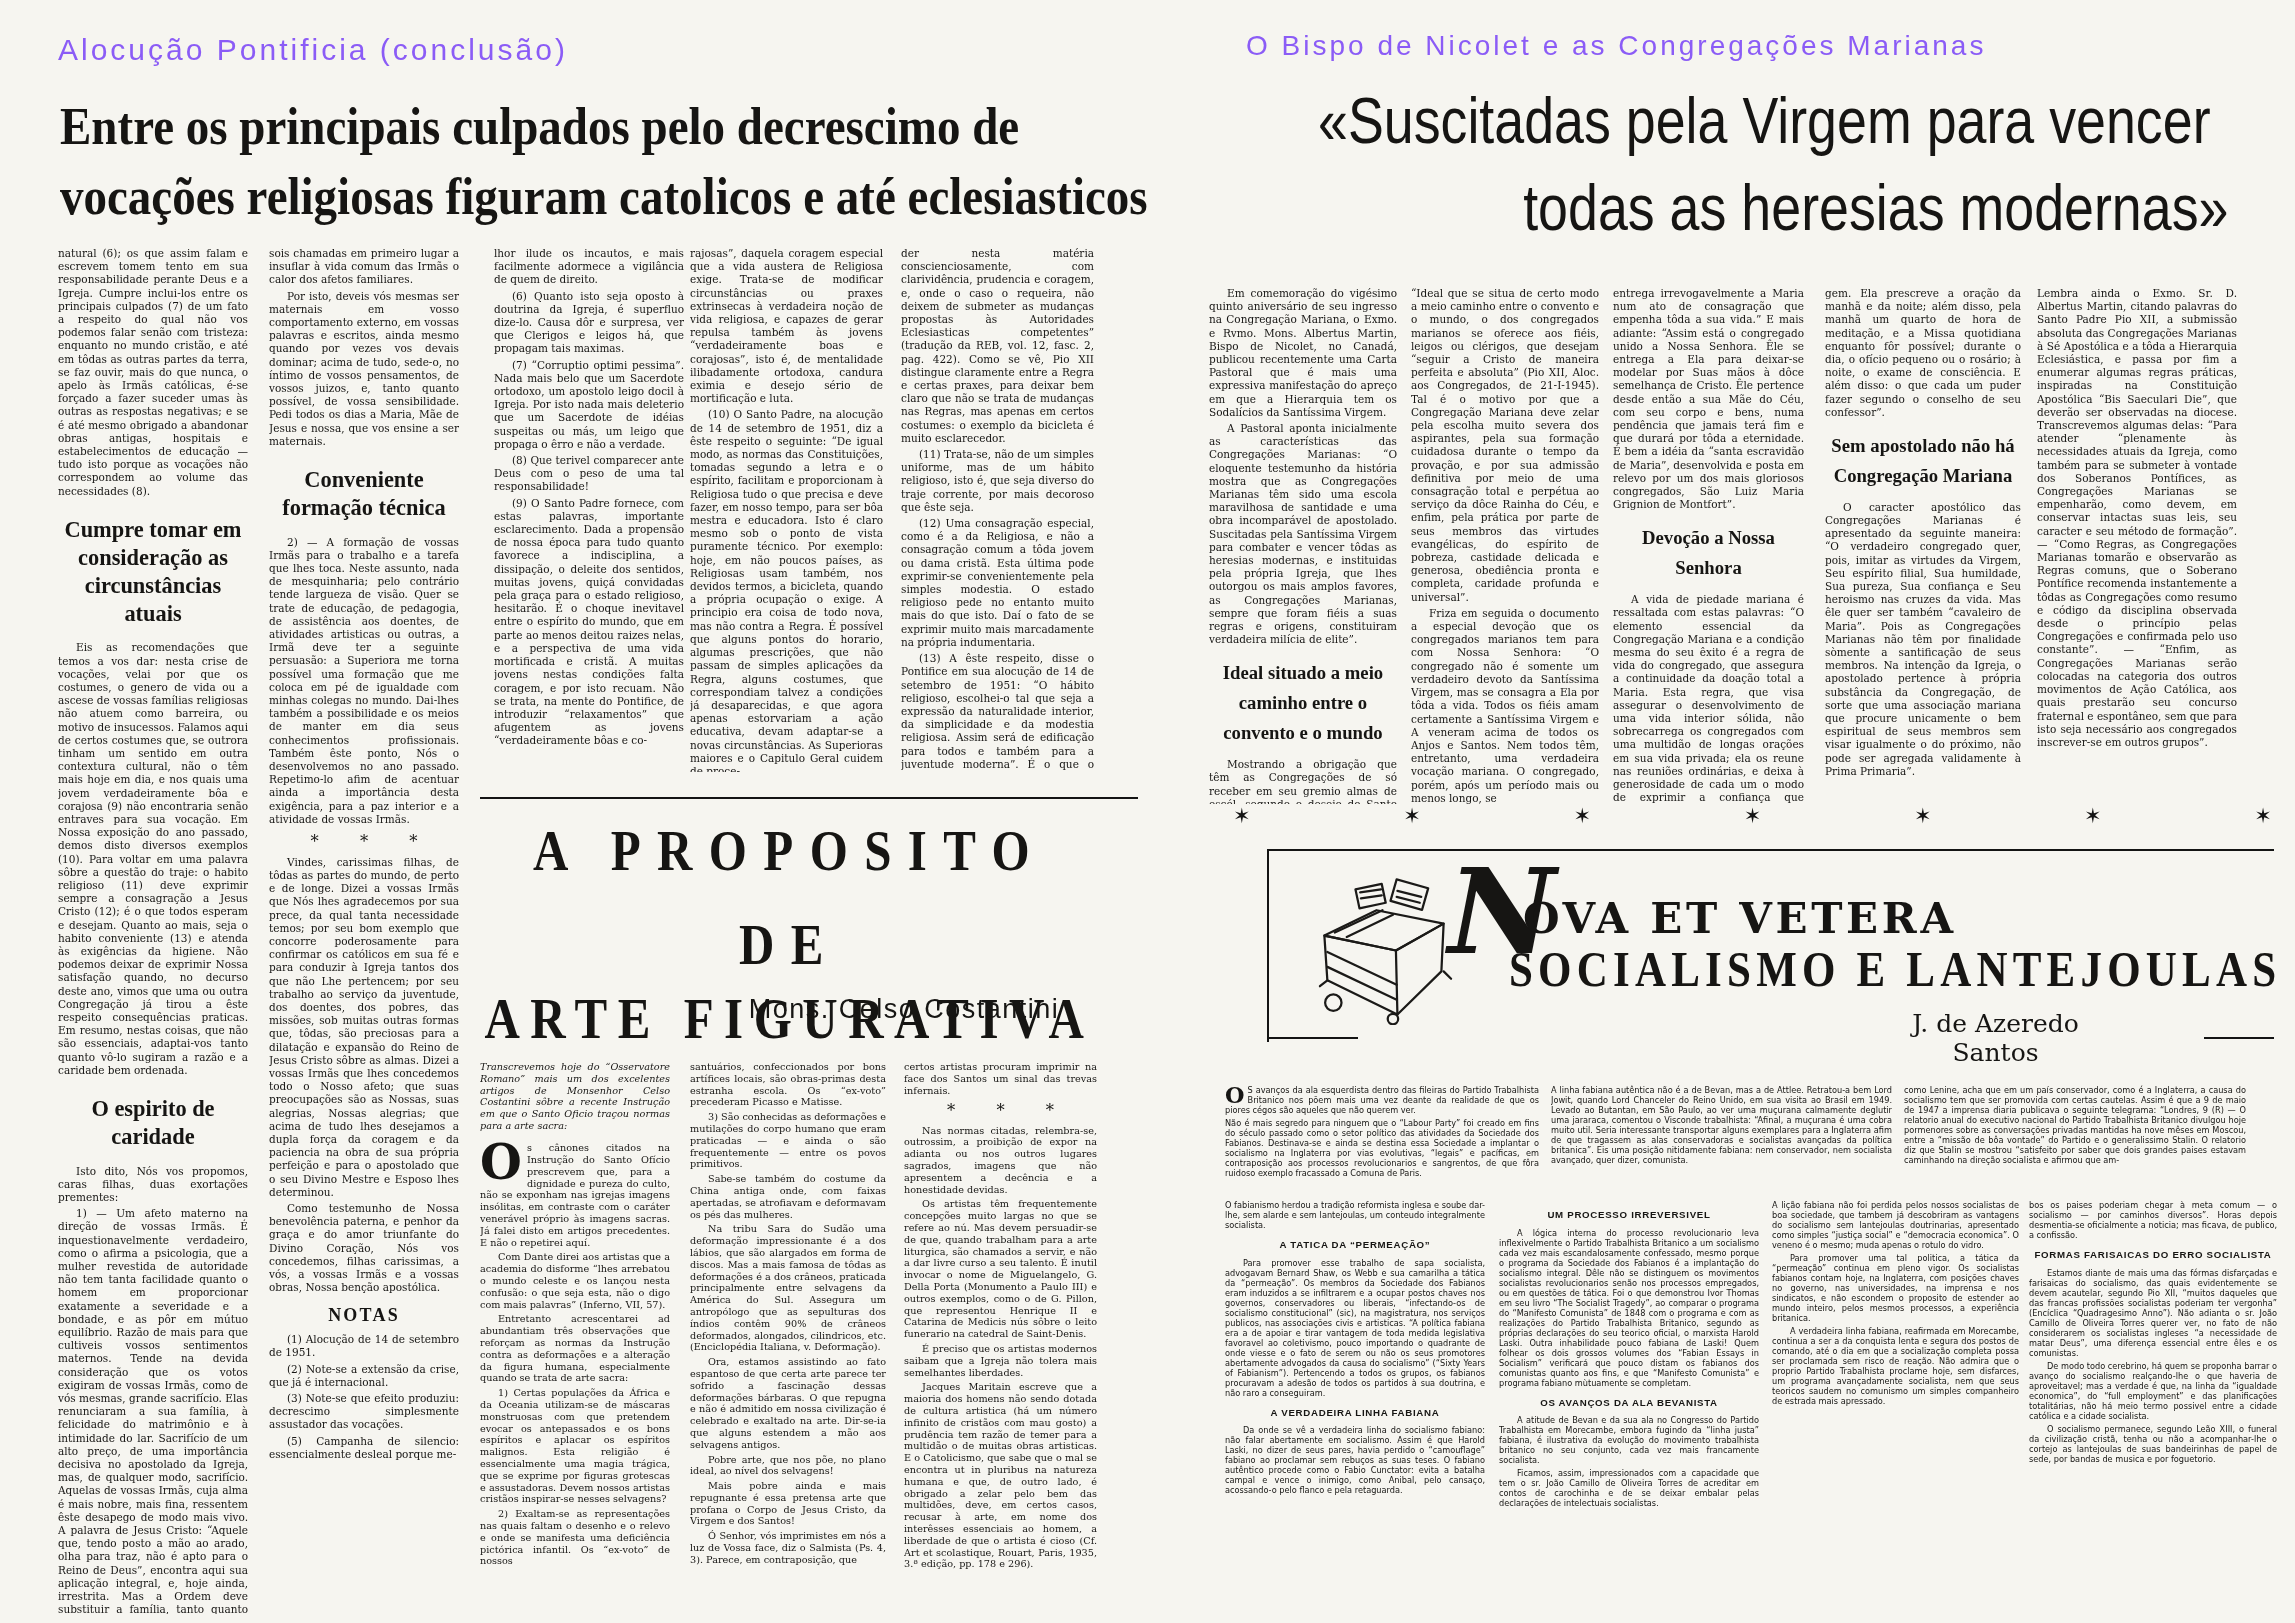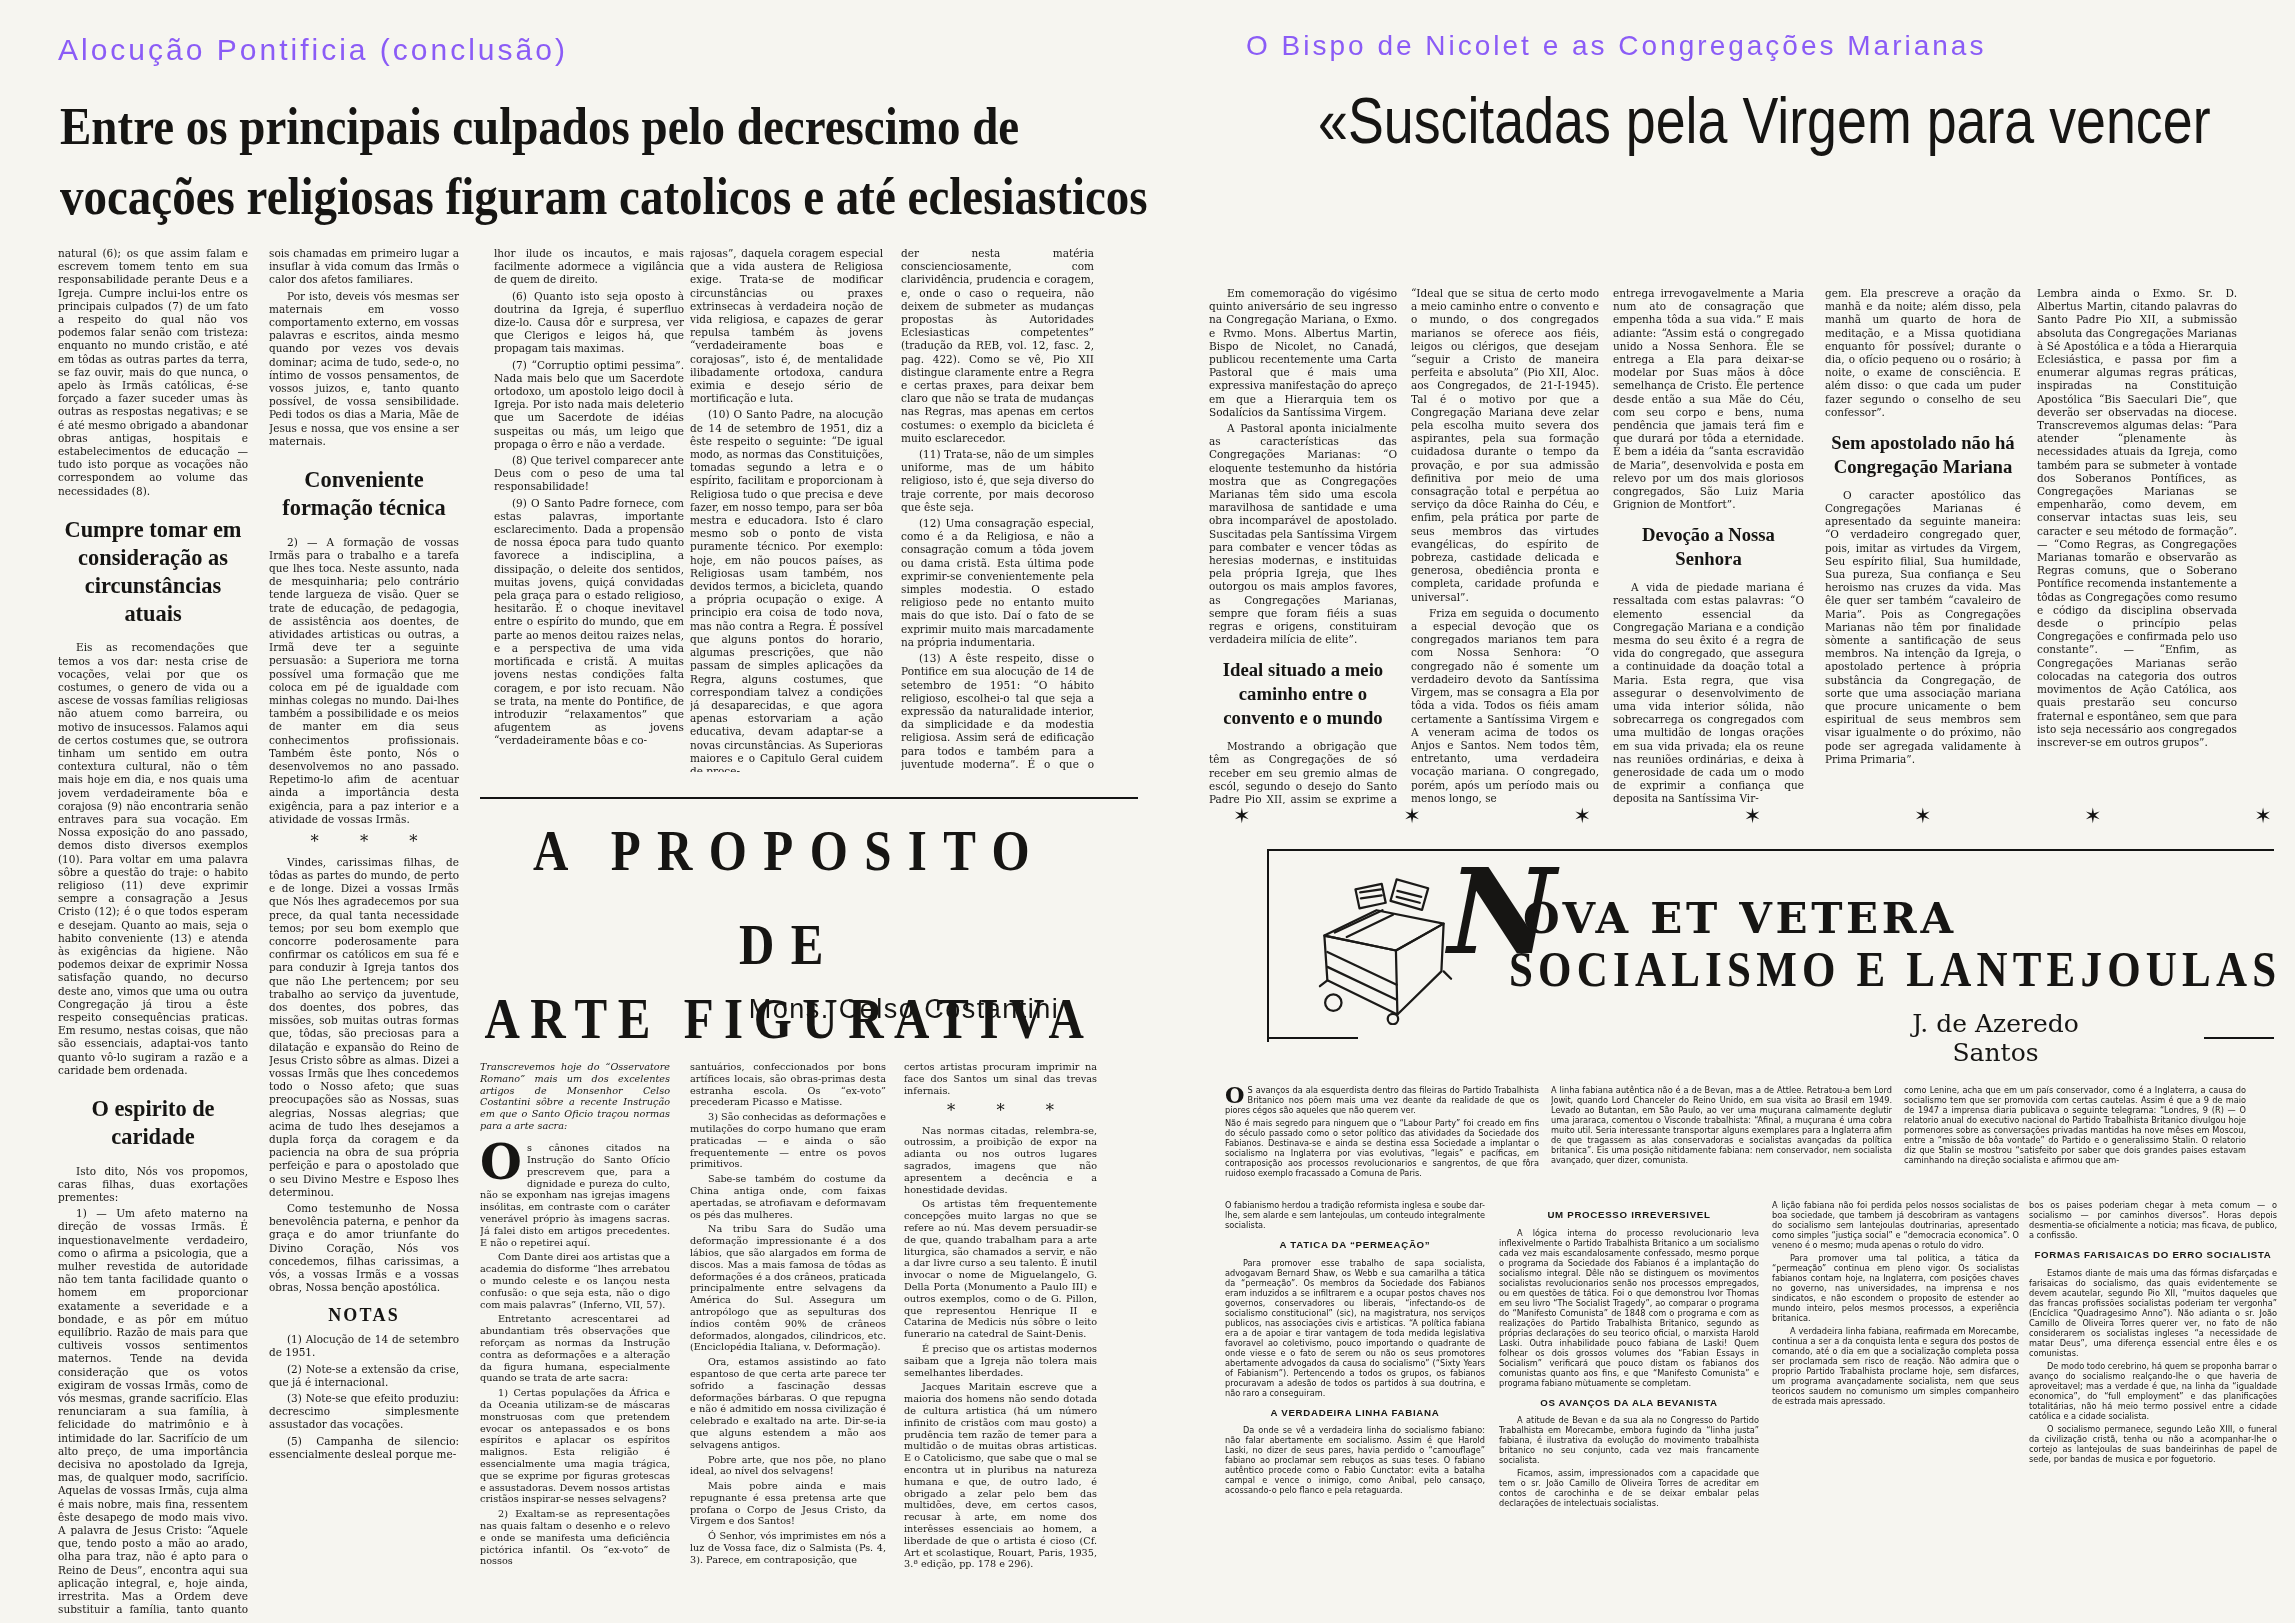--- a/index.html
+++ b/index.html
@@ -22,21 +22,21 @@
   
   .newscol{position:absolute;text-align:justify;overflow:hidden;}
   .c-main{font-size:10.5px;line-height:13.2px;}
   .c-ap{font-size:9.7px;line-height:11.8px;}
   .c-soc{font-size:8.2px;line-height:10px;font-family:"DejaVu Sans", sans-serif;}
   .newscol p{margin:0 0 3px 0;}
   .b-p{text-indent:18px;}
   .b-pc{text-indent:0;}
   .b-intro{font-style:italic;margin-bottom:10.5px !important;}
   .sub{font-family:"Liberation Serif", serif;font-weight:700;text-align:center;font-size:22.4px;line-height:28px;margin:18px 4.5px 13.5px 4.5px;}
-  .c-right .sub{font-size:18.7px;line-height:24px;margin:12px 1.5px 9.7px 1.5px;}
+  .c-right .sub{font-size:18.7px;line-height:30px;margin:12px 1.5px 9.7px 1.5px;}
   .sub-s{font-family:"Liberation Sans", sans-serif;font-weight:700;text-align:center;font-size:9.7px;line-height:12.7px;letter-spacing:0.7px;margin:9px 3px 6px 3px;}
   .b-stars{text-align:center;letter-spacing:18px;font-size:16.4px;margin:9px 0 7.5px 0 !important;text-indent:18px;}
   .b-notas{font-weight:700;text-align:center;font-size:18px;letter-spacing:2.2px;margin:15px 0 10.5px 0;font-family:"Liberation Serif", serif;}
   .dropcap{float:left;font-weight:700;font-size:48px;line-height:37px;margin:2.2px 5.2px 0 0;}
   .dropcap-s{float:left;font-weight:700;font-size:22.4px;line-height:18.7px;margin:0.7px 3px 0 0;font-family:"DejaVu Serif", serif;}
   
   .rule{position:absolute;background:#141414;}
   #star-row{left:1233px;top:804px;width:1039px;display:flex;justify-content:space-between;font-size:21px;color:#141414;}
   
   #ap-title{left:480px;top:817px;width:619px;text-align:center;font-family:"Liberation Serif", serif;font-weight:700;}
@@ -129,20 +129,21 @@
       <p class="b-stars">* * *</p>
       <p class="b-p">Nas normas citadas, relembra-se, outrossim, a proibição de expor na adianta ou nos outros lugares sagrados, imagens que não apresentem a decência e a honestidade devidas.</p>
       <p class="b-p">Os artistas têm frequentemente concepções muito largas no que se refere ao nú. Mas devem persuadir-se de que, quando trabalham para a arte liturgica, são chamados a servir, e não a dar livre curso a seu talento. É inutil invocar o nome de Miguelangelo, G. Della Porta (Monumento a Paulo III) e outros exemplos, como o de G. Pillon, que representou Henrique II e Catarina de Medicis nús sôbre o leito funerario na catedral de Saint-Denis.</p>
       <p class="b-p">É preciso que os artistas modernos saibam que a Igreja não tolera mais semelhantes liberdades.</p>
       <p class="b-p">Jacques Maritain escreve que a maioria dos homens não sendo dotada de cultura artistica (há um número infinito de cristãos com mau gosto) a prudência tem razão de temer para a multidão o de muitas obras artisticas. E o Catolicismo, que sabe que o mal se encontra ut in pluribus na natureza humana e que, de outro lado, é obrigado a zelar pelo bem das multidões, deve, em certos casos, recusar à arte, em nome dos interêsses essenciais ao homem, a liberdade de que o artista é cioso (Cf. Art et scolastique, Rouart, Paris, 1935, 3.ª edição, pp. 178 e 296).</p>
     </div>
 
   <div class="abs kicker" id="r-kicker">O Bispo de Nicolet e as Congregações Marianas</div>
   <div class="abs" id="r-headline">
     <div class="hl"><span class="cond">«Suscitadas pela Virgem para vencer</span></div>
+    <div class="hl"><span class="cond">todas as heresias modernas»</span></div>
   </div>
   <div class="newscol c-main c-right" style="left:1209px;top:287px;width:188px;height:517px;">
       <p class="b-p">Em comemoração do vigésimo quinto aniversário de seu ingresso na Congregação Mariana, o Exmo. e Rvmo. Mons. Albertus Martin, Bispo de Nicolet, no Canadá, publicou recentemente uma Carta Pastoral que é mais uma expressiva manifestação do apreço em que a Hierarquia tem os Sodalícios da Santíssima Virgem.</p>
       <p class="b-p">A Pastoral aponta inicialmente as características das Congregações Marianas: “O eloquente testemunho da história mostra que as Congregações Marianas têm sido uma escola maravilhosa de santidade e uma obra incomparável de apostolado. Suscitadas pela Santíssima Virgem para combater e vencer tôdas as heresias modernas, e instituidas pela própria Igreja, que lhes outorgou os mais amplos favores, as Congregações Marianas, sempre que foram fiéis a suas regras e origens, constituiram verdadeira milícia de elite”.</p>
       <h3 class="sub">Ideal situado a meio caminho entre o convento e o mundo</h3>
       <p class="b-p">Mostrando a obrigação que têm as Congregações de só receber em seu gremio almas de escól, segundo o desejo do Santo Padre Pio XII, assim se exprime a Pastoral:</p>
     </div>
   <div class="newscol c-main c-right" style="left:1411px;top:287px;width:188px;height:517px;">
       <p class="b-pc">“Ideal que se situa de certo modo a meio caminho entre o convento e o mundo, o dos congregados marianos se oferece aos fiéis, leigos ou clérigos, que desejam “seguir a Cristo de maneira perfeita e absoluta” (Pio XII, Aloc. aos Congregados, de 21-I-1945). Tal é o motivo por que a Congregação Mariana deve zelar pela escolha muito severa dos aspirantes, pela sua formação cuidadosa durante o tempo da provação, e por sua admissão definitiva por meio de uma consagração total e perpétua ao serviço da dôce Rainha do Céu, e enfim, pela prática por parte de seus membros das virtudes evangélicas, do espírito de pobreza, castidade delicada e generosa, obediência pronta e completa, caridade profunda e universal”.</p>
       <p class="b-p">Friza em seguida o documento a especial devoção que os congregados marianos tem para com Nossa Senhora: “O congregado não é somente um verdadeiro devoto da Santíssima Virgem, mas se consagra a Ela por tôda a vida. Todos os fiéis amam certamente a Santíssima Virgem e A veneram acima de todos os Anjos e Santos. Nem todos têm, entretanto, uma verdadeira vocação mariana. O congregado, porém, após um período mais ou menos longo, se</p>

